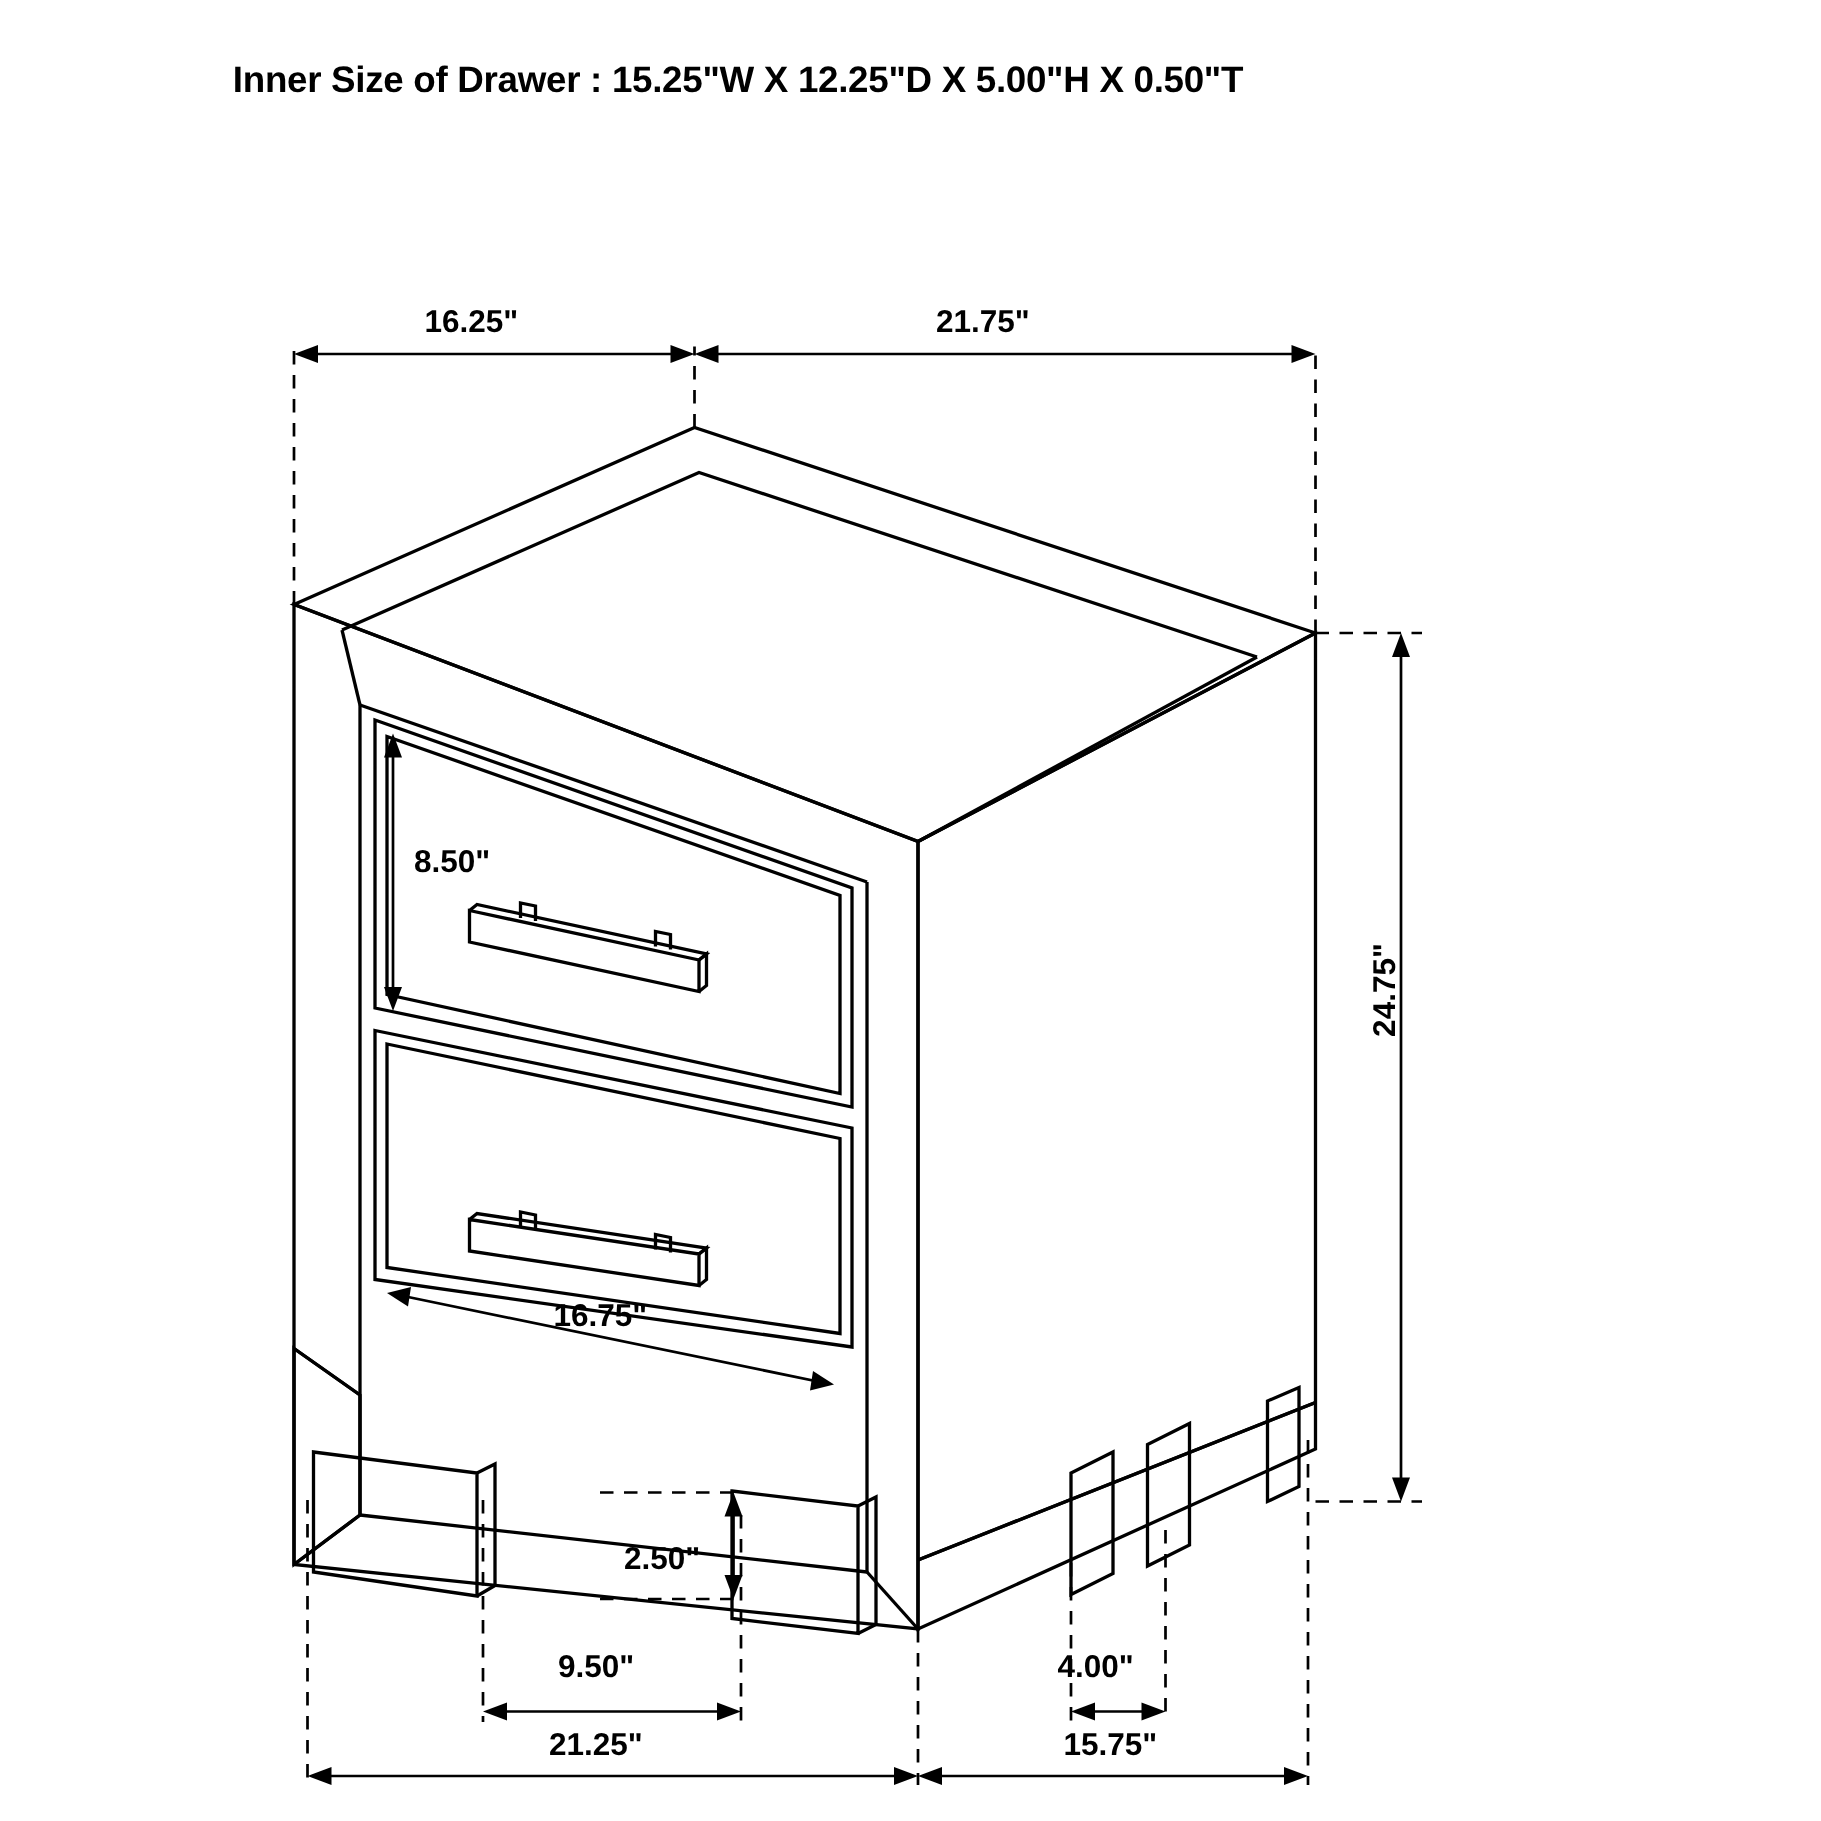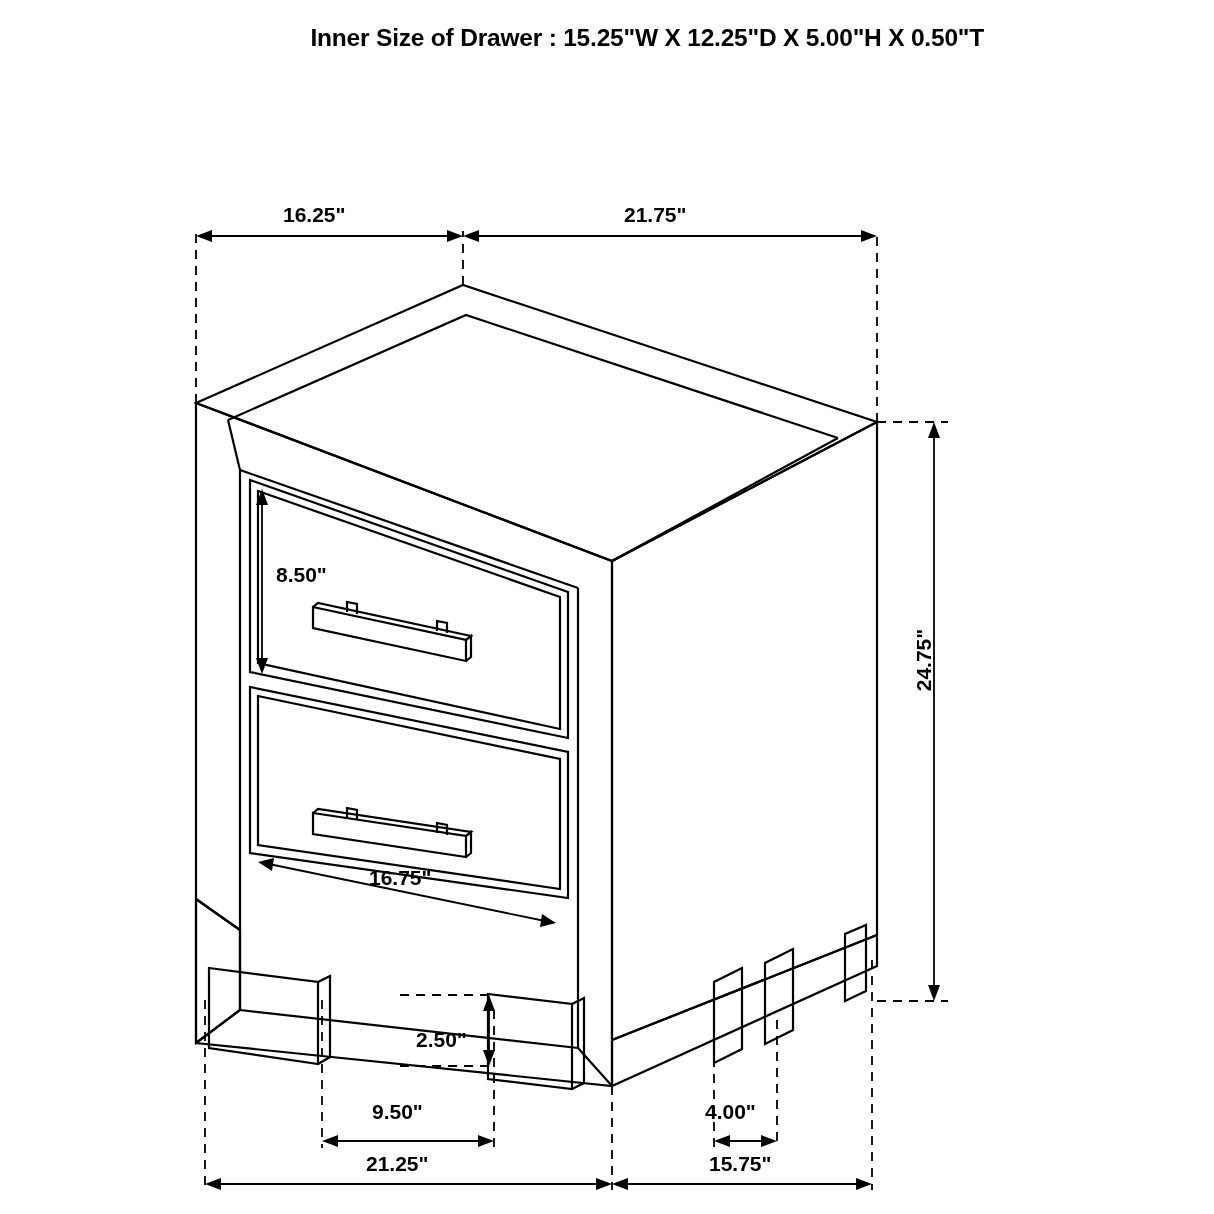--- a/index.html
+++ b/index.html
@@ -15,24 +15,24 @@
     position: relative;
     overflow: hidden;
   }
   #stage {
     position: relative;
     width: 1214px;
     height: 1214px;
   }
   #title {
     position: absolute;
-    top: 24px;
+    top: 40px;
     left: 0;
     width: 984px;
-    text-align: right;
+    text-align: center;
     font-size: 24.5px;
     font-weight: bold;
     letter-spacing: -0.2px;
     white-space: nowrap;
   }
   svg#drawing {
     position: absolute;
     top: 0;
     left: 0;
     width: 1214px;

